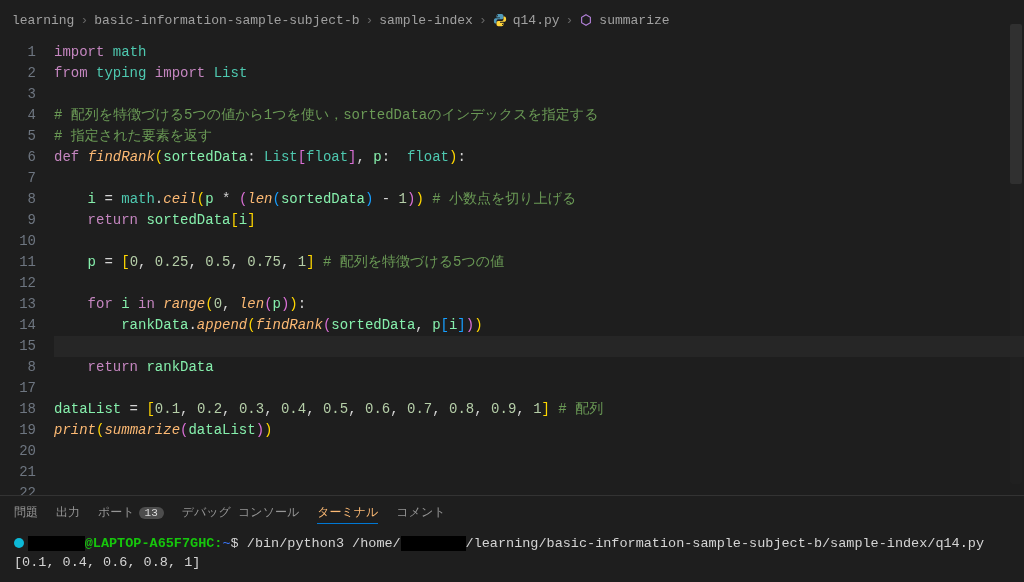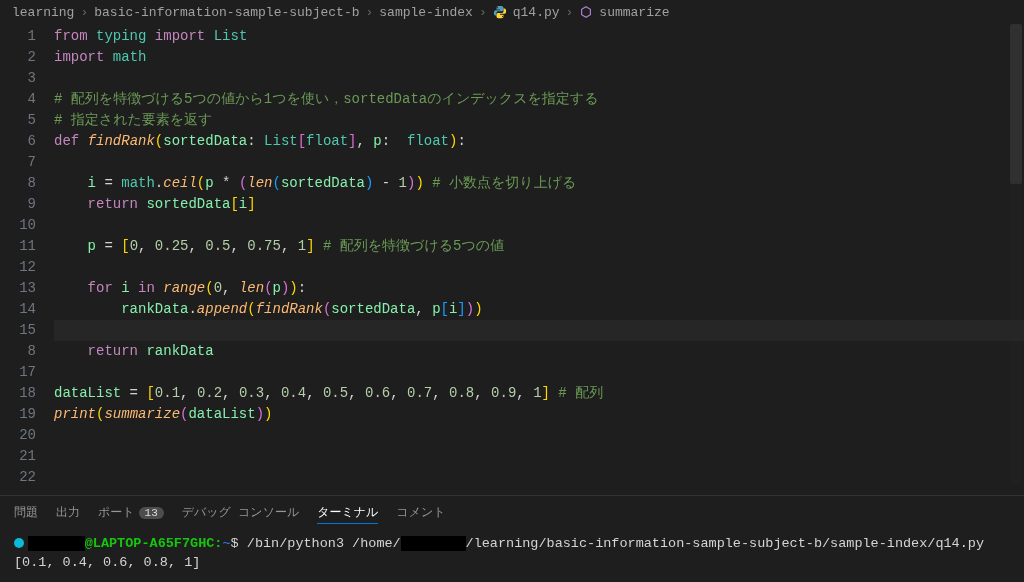--- a/index.html
+++ b/index.html
@@ -9,21 +9,21 @@
     color: #d4d4d4;
     font-family: Consolas, 'Courier New', monospace;
     font-size: 14px;
     display: flex;
     flex-direction: column;
   }
   .breadcrumb {
     display: flex;
     align-items: center;
     gap: 6px;
-    padding: 4px 12px;
+    padding: 20px 12px;
     font-size: 13px;
     color: #a0a0a0;
     background: #1e1e1e;
     height: 24px;
   }
   .breadcrumb .sep { color: #666; }
   .bc-icon { width:14px; height:14px; display:inline-flex; align-items:center; justify-content:center; }
   .bc-python { color:#519aba; }
   .bc-symbol { color:#b180d7; }
   .editor {
@@ -68,21 +68,21 @@
     background: #1e1e1e;
     border-top: 1px solid #333;
   }
   .panel-tabs {
     display:flex; gap: 18px;
     padding: 6px 14px;
     font-size: 12px;
     color: #969696;
   }
   .panel-tab { cursor:pointer; padding: 2px 0; }
-  .panel-tab.active { color:#ffffff; border-bottom:1px solid #0078d4; }
+  .panel-tab.active { color:#fdba74; border-bottom:1px solid #0078d4; }
   .badge {
     background:#4d4d4d; color:#ddd; border-radius:8px; padding:0 6px;
     font-size:11px; margin-left:4px;
   }
   .terminal {
     padding: 4px 10px 10px 14px;
     font-size: 13.5px;
     line-height: 19px;
     white-space: pre;
   }
@@ -139,22 +139,22 @@
       <div>15</div>
     <div>8</div>
       <div>17</div>
       <div>18</div>
     <div>19</div>
       <div>20</div>
       <div>21</div>
     <div>22</div>
   </div>
   <div class="code-lines">
+    <div><span class="tok-kw">import</span> <span class="tok-mod">math</span></div>
     <div><span class="tok-kw">from</span> <span class="tok-mod">typing</span> <span class="tok-kw">import</span> <span class="tok-type">List</span></div>
-    <div><span class="tok-kw">import</span> <span class="tok-mod">math</span></div>
     <div></div>
     <div><span class="tok-cmt"># 配列を特徴づける5つの値から1つを使い，sortedDataのインデックスを指定する</span></div>
     <div><span class="tok-cmt"># 指定された要素を返す</span></div>
     <div><span class="tok-kw">def</span> <span class="tok-fn">findRank</span><span class="tok-bracket1">(</span><span class="tok-param">sortedData</span>: <span class="tok-type">List</span><span class="tok-bracket2">[</span><span class="tok-type">float</span><span class="tok-bracket2">]</span>, <span class="tok-param">p</span>:  <span class="tok-type">float</span><span class="tok-bracket1">)</span>:</div>
     <div></div>
     <div>    <span class="tok-param">i</span> = <span class="tok-mod">math</span>.<span class="tok-fn">ceil</span><span class="tok-bracket1">(</span><span class="tok-param">p</span> * <span class="tok-bracket2">(</span><span class="tok-fn">len</span><span class="tok-bracket3">(</span><span class="tok-param">sortedData</span><span class="tok-bracket3">)</span> - <span class="tok-num">1</span><span class="tok-bracket2">)</span><span class="tok-bracket1">)</span> <span class="tok-cmt"># 小数点を切り上げる</span></div>
     <div>    <span class="tok-kw">return</span> <span class="tok-param">sortedData</span><span class="tok-bracket1">[</span><span class="tok-param">i</span><span class="tok-bracket1">]</span></div>
     <div></div>
     <div>    <span class="tok-param">p</span> = <span class="tok-bracket1">[</span><span class="tok-num">0</span>, <span class="tok-num">0.25</span>, <span class="tok-num">0.5</span>, <span class="tok-num">0.75</span>, <span class="tok-num">1</span><span class="tok-bracket1">]</span> <span class="tok-cmt"># 配列を特徴づける5つの値</span></div>
     <div></div>

